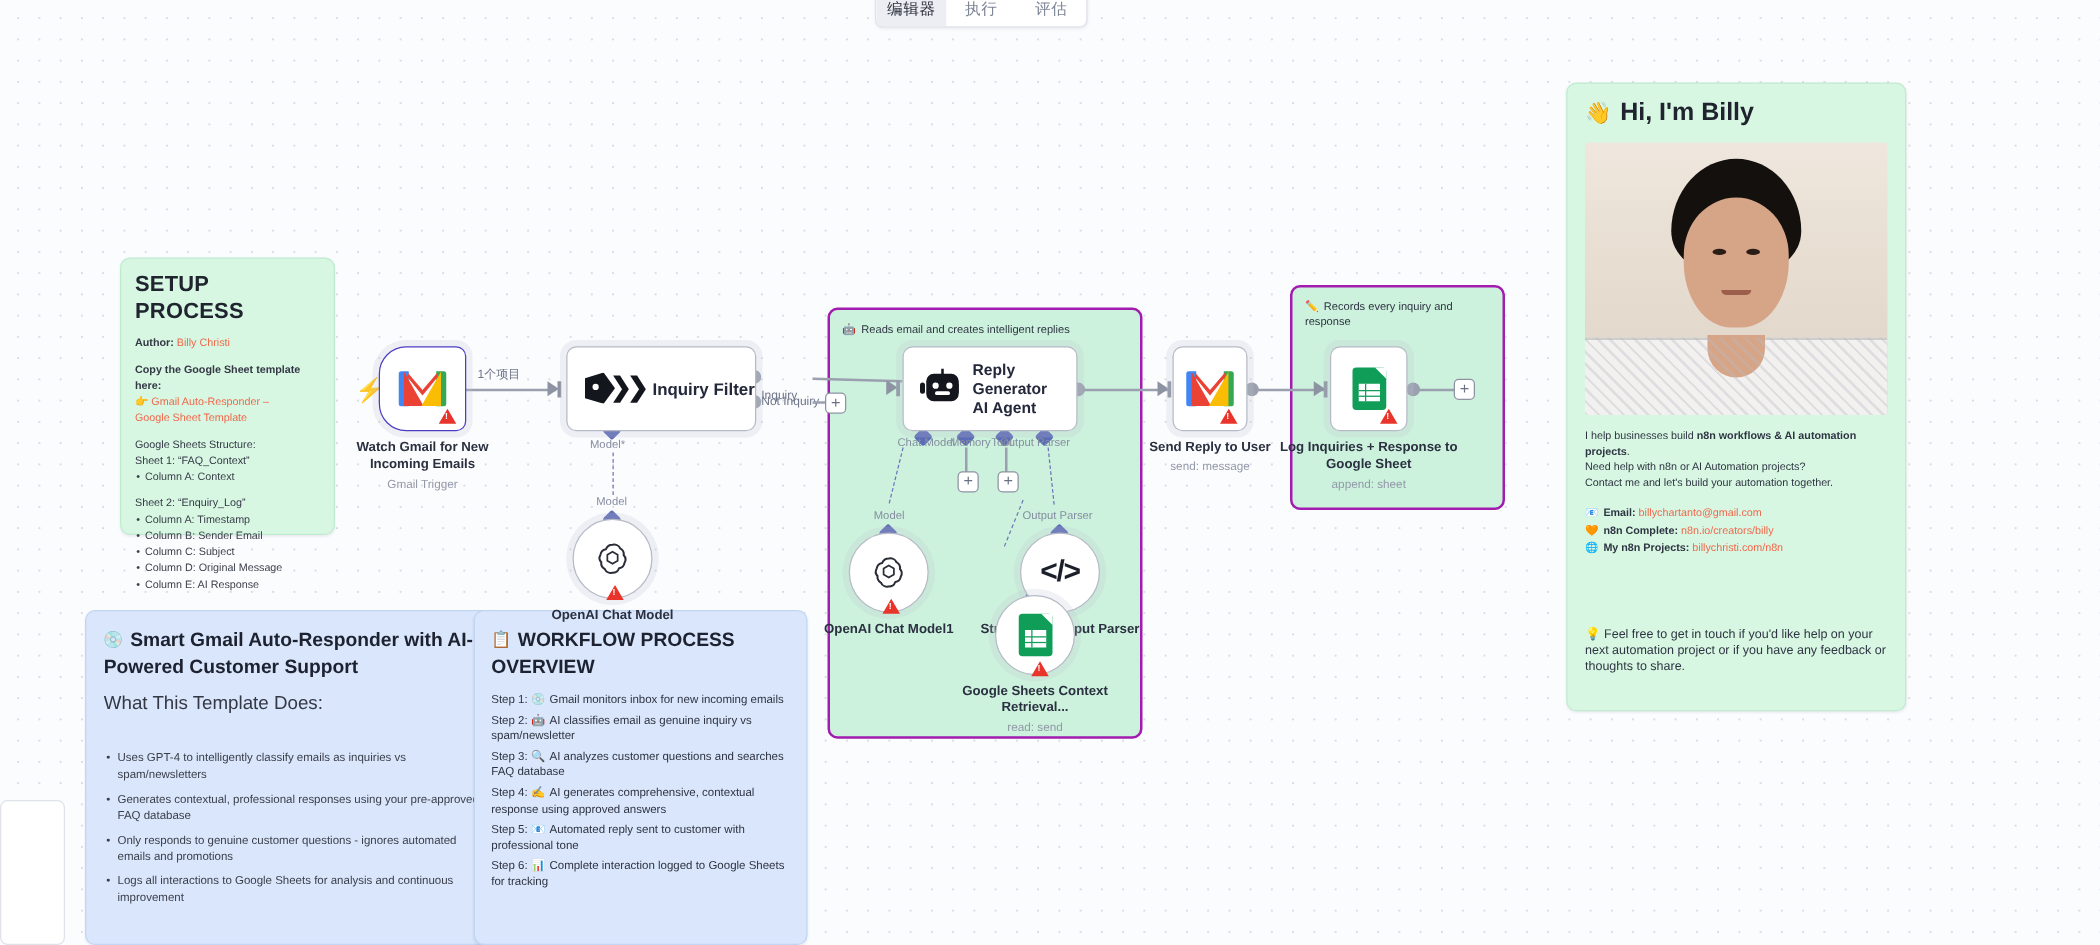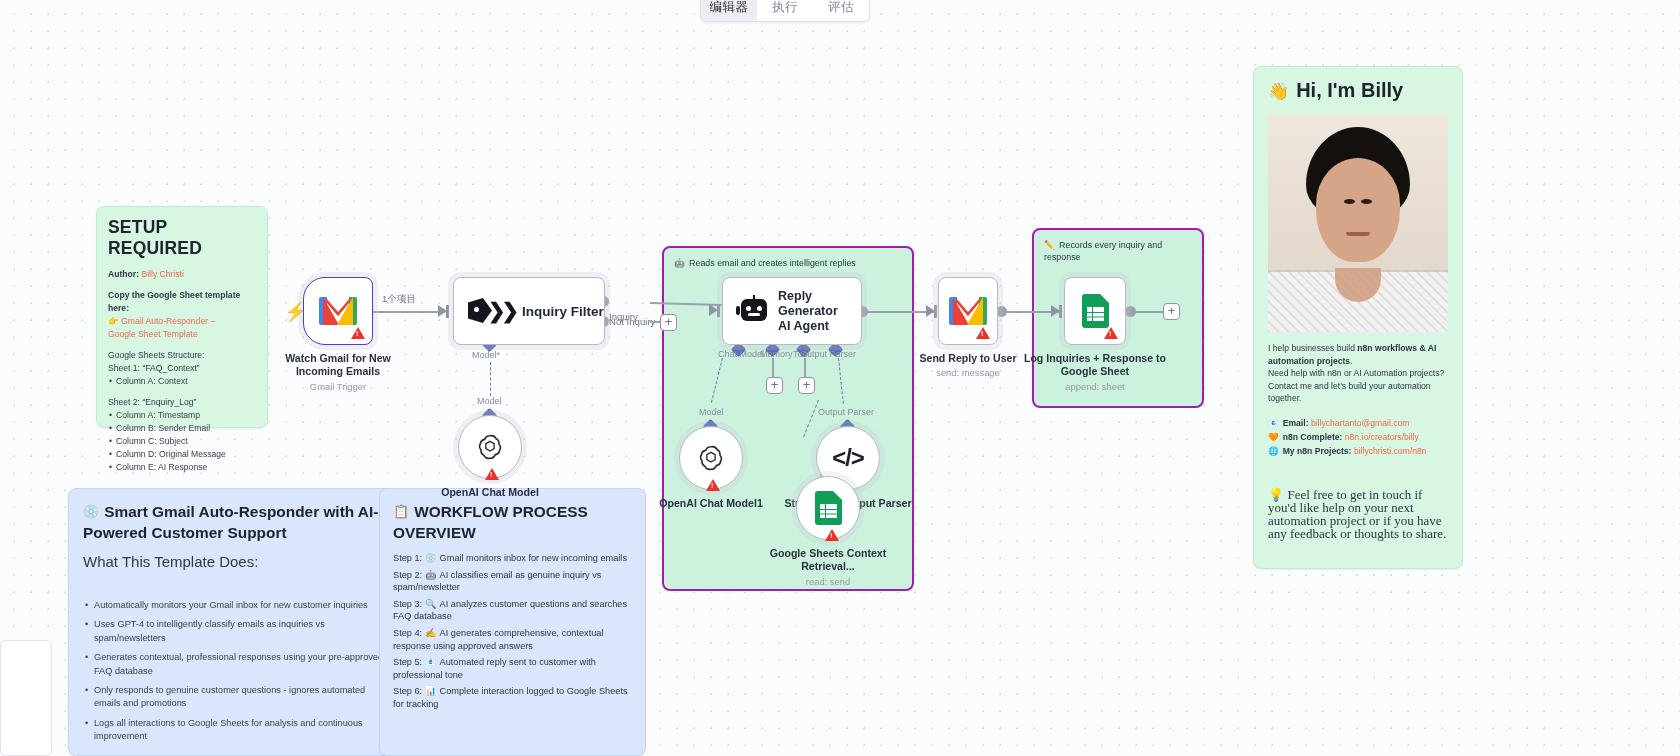--- a/index.html
+++ b/index.html
@@ -57,21 +57,21 @@
   #template-note li:before { content: "•"; position: absolute; left: 2px; }
 
   
   #overview-note { left: 379px; top: 488px; width: 267px; height: 268px; padding: 12px 13px; }
   #overview-note h2 { font-size: 15.4px; font-weight: 700; color: #1d2230; line-height: 21px; margin-bottom: 9px; }
   #overview-note h2 .em { font-size: 13px; vertical-align: 1px; margin-right: 5px; }
   #overview-note .step { font-size: 9.2px; line-height: 12.6px; margin-bottom: 4px; color: #2f3442; }
   #overview-note .step .em { margin: 0 3px; }
 
   
-  #billy-note { left: 1253px; top: 66px; width: 210px; height: 503px; padding: 12px 14px; }
+  #billy-note { left: 1253px; top: 66px; width: 272px; height: 503px; padding: 12px 14px; }
   #billy-note h2 { font-size: 20px; font-weight: 600; color: #20242e; margin-bottom: 12px; }
   #billy-note h2 .em { margin-right: 7px; font-size: 17px; }
   .billy-photo { width: 100%; height: 218px; border-radius: 3px; overflow: hidden; position: relative;
     background: linear-gradient(#efe7de 0%, #e8ded2 40%, #ded3c6 100%); }
   .billy-photo .hair { position: absolute; left: 50%; top: 6%; width: 104px; height: 92px; transform: translateX(-50%);
     background: #14100e; border-radius: 52px 52px 40px 40px / 58px 58px 34px 34px; }
   .billy-photo .face { position: absolute; left: 50%; top: 20%; width: 84px; height: 104px; transform: translateX(-50%);
     background: #d6a487; border-radius: 42px 42px 38px 38px / 46px 46px 52px 52px; }
   .billy-photo .eye { position: absolute; top: 39%; width: 11px; height: 5px; background: #2a1d16; border-radius: 50%; }
   .billy-photo .eye.l { left: 42%; } .billy-photo .eye.r { right: 42%; }
@@ -85,21 +85,21 @@
     background-image: repeating-linear-gradient(45deg, #b9bcc4 0 2px, transparent 2px 7px); }
 
   #billy-note .bio { font-size: 8.6px; line-height: 12.6px; color: #2f3442; margin-top: 10px; }
   #billy-note .bio b { font-weight: 700; }
   #billy-note .links { margin-top: 11px; }
   #billy-note .links div { font-size: 8.6px; line-height: 14px; color: #2f3442; }
   #billy-note .links b { font-weight: 700; }
   #billy-note .links a { color: #f0684a; text-decoration: none; }
   #billy-note .links .em { margin-right: 4px; }
   #billy-note .closing { position: absolute; left: 14px; right: 14px; bottom: 28px;
-    font-size: 13px; line-height: 13px; color: #2f3442; font-family: Liberation Serif, serif; }
+    font-size: 10px; line-height: 13px; color: #2f3442; }
 
   
   #agent-zone { left: 662px; top: 246px; width: 252px; height: 345px; padding: 9px 10px; }
   #sheets-zone { left: 1032px; top: 228px; width: 172px; height: 180px; padding: 9px 10px; }
   .zone-label { font-size: 8.9px; color: #2f3442; line-height: 12.4px; }
   .zone-label .em { margin-right: 4px; }
 
   
   .node { position: absolute; }
   .node .box {
@@ -201,21 +201,21 @@
 </head>
 <body>
 
 <div class="top-tabs">
   <div class="tt active">编辑器</div>
   <div class="tt">执行</div>
   <div class="tt">评估</div>
 </div>
 
 <div class="note green" id="setup-note">
-  <h2>SETUP REQUIRED</h2>
+  <h2>SETUP PROCESS</h2>
   <div class="ln"><span class="b">Author:</span>
     <span class="orange">Billy Christi</span></div>
   <div class="gap"></div>
   <div class="ln b">Copy the Google Sheet template</div>
   <div class="ln b">here:</div>
   <div class="ln orange"><span>👉</span>
     <span>Gmail Auto-Responder –</span></div>
   <div class="ln orange">Google Sheet Template</div>
   <div class="gap"></div>
   <div class="ln">Google Sheets Structure:</div>
@@ -233,21 +233,20 @@
     <li>Column E: AI Response</li>
   </ul>
 </div>
 
 <div class="note blue" id="template-note">
   <h2>
     <span class="em">💿</span><span>Smart Gmail Auto-Responder with AI-Powered Customer Support</span>
   </h2>
   <div class="sub">What This Template Does:</div>
   <ul>
-    <li>Automatically monitors your Gmail inbox for new customer inquiries</li>
     <li>Uses GPT-4 to intelligently classify emails as inquiries vs spam/newsletters</li>
     <li>Generates contextual, professional responses using your pre-approved FAQ database</li>
     <li>Only responds to genuine customer questions - ignores automated emails and promotions</li>
     <li>Logs all interactions to Google Sheets for analysis and continuous improvement</li>
   </ul>
 </div>
 
 <div class="note blue" id="overview-note">
   <h2>
     <span class="em">📋</span><span>WORKFLOW PROCESS OVERVIEW</span>

